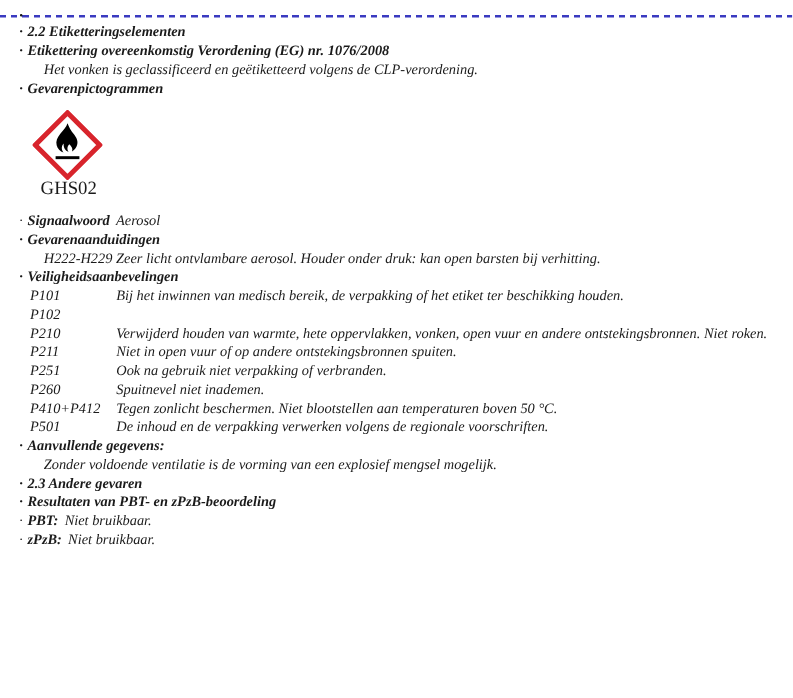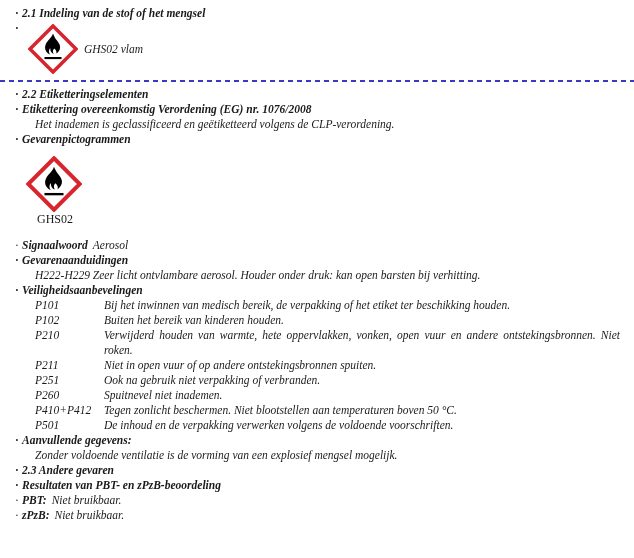--- a/index.html
+++ b/index.html
@@ -34,70 +34,61 @@
     display: flex;
     align-items: center;
     margin: 3px 0 2px 0;
     gap: 6px;
   }
   .picto-1 { width: 50px; height: 50px; margin-left: 6px; flex: 0 0 auto; }
   .picto-label { font-style: italic; }
 
   .picto-block-2 { margin: 9px 0 12px 4px; width: 58px; text-align: center; }
   .picto-2 { width: 56px; height: 56px; display: block; }
-  .picto-code { font-style: normal; font-size: 12px; line-height: 13px; margin-top: 1px; text-align: center; }
+  .picto-code { font-style: normal; font-size: 15px; line-height: 13px; margin-top: 1px; text-align: center; }
 
   .separator {
     height: 2px;
     margin: 6px 0 5px -22px;
     width: 634px;
     background: repeating-linear-gradient(90deg, #3a3ac0 0 5px, transparent 5px 9px);
   }
 
   .prow {
     display: grid;
     grid-template-columns: 69px 1fr;
-    margin-left: 13px;
+    margin-left: 2px;
   }
   .ptext { text-align: justify; }
 </style>
 </head>
 <body>
 
 <div class="page">
 
   <div class="line head">
     <span class="bullet">·</span>
-    <span>2.1 Indeling van de stof of het mengsel</span>
   </div>
   <div class="line head">
     <span class="bullet">·</span>
   </div>
 
-  <div class="picto-row-1">
-    <svg class="picto-1" viewBox="0 0 100 100" aria-hidden="true">
-      <polygon points="50,4 96,50 50,96 4,50" fill="#ffffff" stroke="#d8242c" stroke-width="7" stroke-linejoin="miter"></polygon>
-      <path fill="#000000" d="M50 19 C48.5 25 44 28.5 40 33.5 C35.5 39 33 44.5 34.5 50.5 C35.8 55.5 39.5 59.3 44.3 60.8 C41.2 57.2 40.9 51.6 44.6 48 C43.8 53.6 46.8 58.3 51.5 60 C48.9 56.2 49.5 51.6 52.5 48.8 C55.5 51.6 58.2 55.2 56.3 59.2 C61 56.6 64.6 51.2 64.2 45.3 C63.7 37.8 56.5 32.6 53.4 26.4 C52.1 23.9 50.9 21.5 50 19 Z"></path>
-      <rect x="33" y="66" width="34" height="4.2" fill="#000000"></rect>
-    </svg>
-    <span class="picto-label">GHS02 vlam</span>
-  </div>
 
 
   <div class="separator"></div>
 
   <div class="line head">
     <span class="bullet">·</span>
     <span>2.2 Etiketteringselementen</span>
   </div>
   <div class="line head">
     <span class="bullet">·</span>
     <span>Etikettering overeenkomstig Verordening (EG) nr. 1076/2008</span>
   </div>
-  <div class="indent">Het inademen is geclassificeerd en geëtiketteerd volgens de CLP-verordening.</div>
+  <div class="indent">Het vonken is geclassificeerd en geëtiketteerd volgens de CLP-verordening.</div>
   <div class="line head">
     <span class="bullet">·</span>
     <span>Gevarenpictogrammen</span>
   </div>
 
   <div class="picto-block-2">
     <svg class="picto-2" viewBox="0 0 100 100" aria-hidden="true">
       <polygon points="50,4 96,50 50,96 4,50" fill="#ffffff" stroke="#d8242c" stroke-width="7" stroke-linejoin="miter"></polygon>
       <path fill="#000000" d="M50 19 C48.5 25 44 28.5 40 33.5 C35.5 39 33 44.5 34.5 50.5 C35.8 55.5 39.5 59.3 44.3 60.8 C41.2 57.2 40.9 51.6 44.6 48 C43.8 53.6 46.8 58.3 51.5 60 C48.9 56.2 49.5 51.6 52.5 48.8 C55.5 51.6 58.2 55.2 56.3 59.2 C61 56.6 64.6 51.2 64.2 45.3 C63.7 37.8 56.5 32.6 53.4 26.4 C52.1 23.9 50.9 21.5 50 19 Z"></path>
       <rect x="33" y="66" width="34" height="4.2" fill="#000000"></rect>
@@ -118,21 +109,20 @@
     <span class="bullet">·</span>
     <span>Veiligheidsaanbevelingen</span>
   </div>
 
   <div class="prow">
     <span class="pcode">P101</span>
     <span class="ptext">Bij het inwinnen van medisch bereik, de verpakking of het etiket ter beschikking houden.</span>
   </div>
   <div class="prow">
     <span class="pcode">P102</span>
-    <span class="ptext">Buiten het bereik van kinderen houden.</span>
   </div>
   <div class="prow">
     <span class="pcode">P210</span>
     <span class="ptext">Verwijderd houden van warmte, hete oppervlakken, vonken, open vuur en andere ontstekingsbronnen. Niet roken.</span>
   </div>
   <div class="prow">
     <span class="pcode">P211</span>
     <span class="ptext">Niet in open vuur of op andere ontstekingsbronnen spuiten.</span>
   </div>
   <div class="prow">
@@ -142,21 +132,21 @@
   <div class="prow">
     <span class="pcode">P260</span>
     <span class="ptext">Spuitnevel niet inademen.</span>
   </div>
   <div class="prow">
     <span class="pcode">P410+P412</span>
     <span class="ptext">Tegen zonlicht beschermen. Niet blootstellen aan temperaturen boven 50 °C.</span>
   </div>
   <div class="prow">
     <span class="pcode">P501</span>
-    <span class="ptext">De inhoud en de verpakking verwerken volgens de voldoende voorschriften.</span>
+    <span class="ptext">De inhoud en de verpakking verwerken volgens de regionale voorschriften.</span>
   </div>
 
   <div class="line head">
     <span class="bullet">·</span>
     <span>Aanvullende gegevens:</span>
   </div>
   <div class="indent">Zonder voldoende ventilatie is de vorming van een explosief mengsel mogelijk.</div>
 
   <div class="line head">
     <span class="bullet">·</span>

